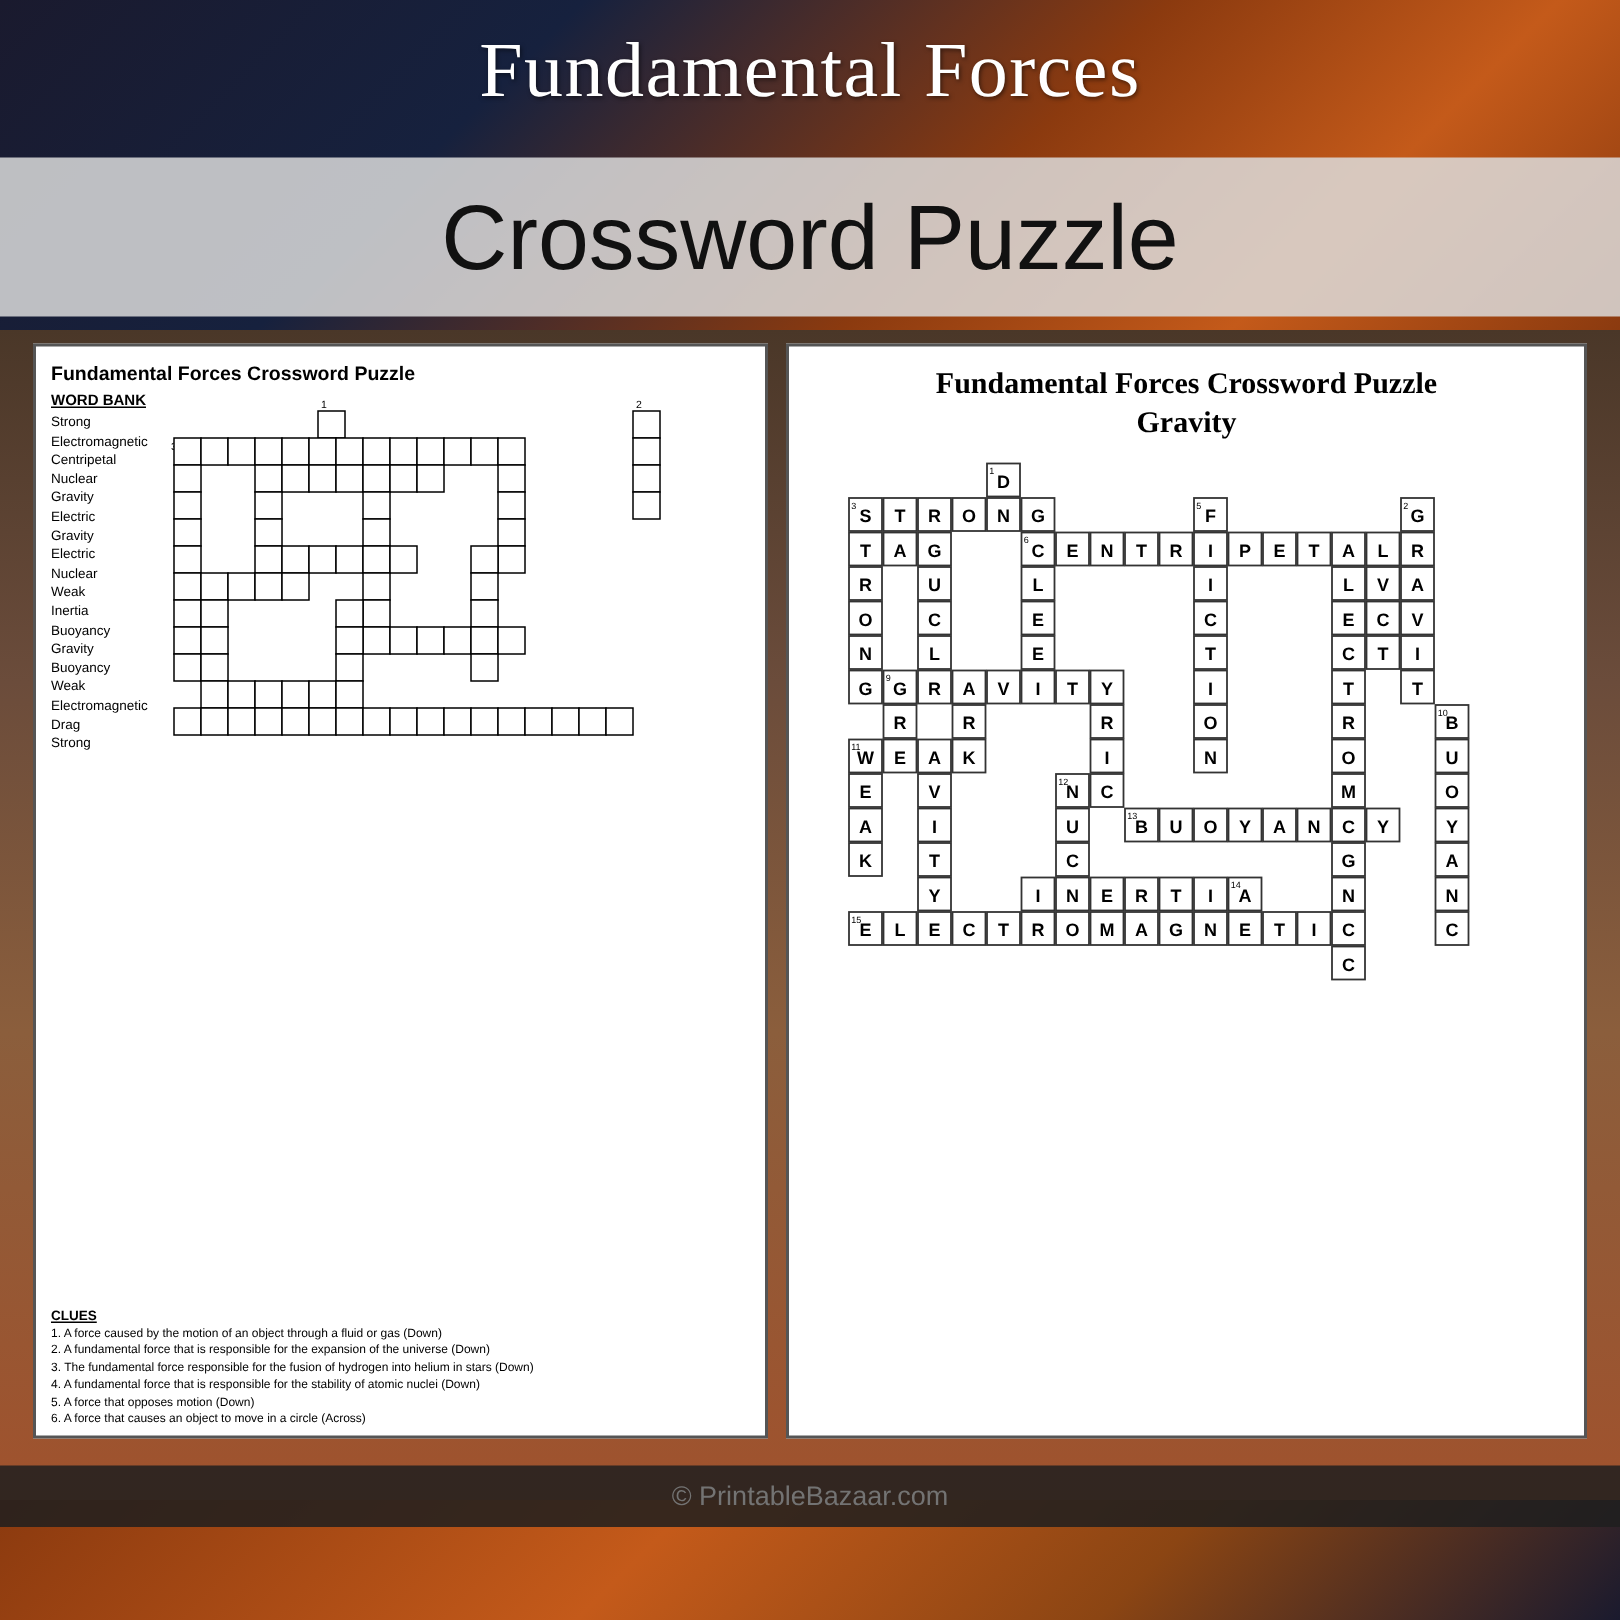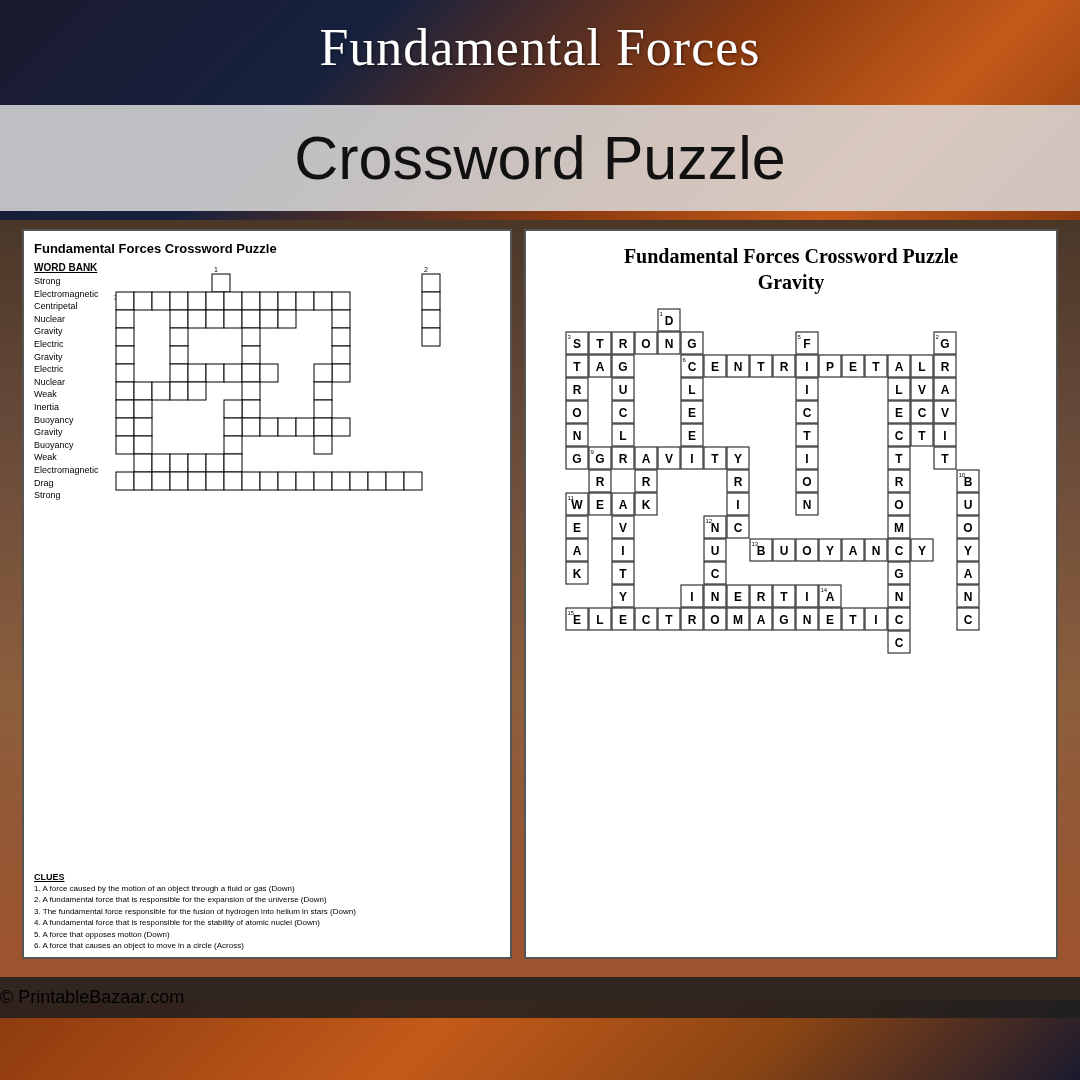--- a/index.html
+++ b/index.html
@@ -145,23 +145,23 @@
       margin-bottom: 4px;
       font-family: 'Georgia', serif;
       line-height: 1.3;
     }
 
     
     .footer {
       position: relative;
       z-index: 10;
       background: rgba(30, 30, 30, 0.85);
-      text-align: left;
+      text-align: center;
       padding: 10px 0;
-      color: #000000;
+      color: #737373;
       font-size: 18px;
       font-family: Arial, sans-serif;
     }
   </style>
 </head>
 <body>
 
 <div class="bg-top"></div>
 <div class="bg-middle"></div>
 <div class="bg-bottom"></div>

